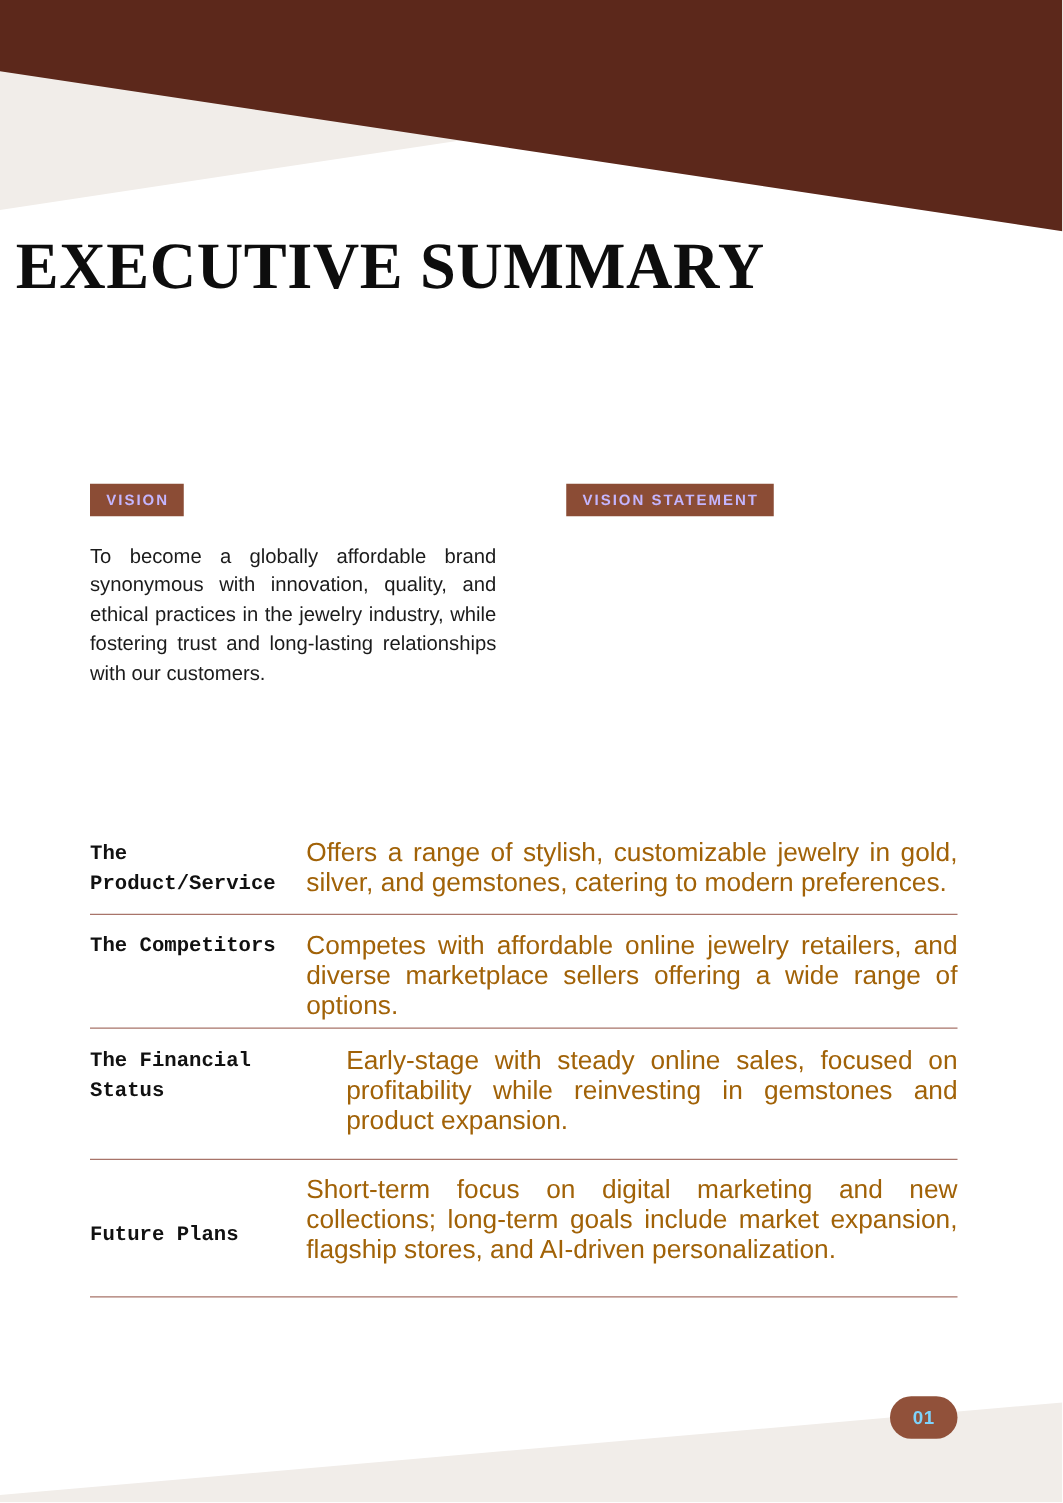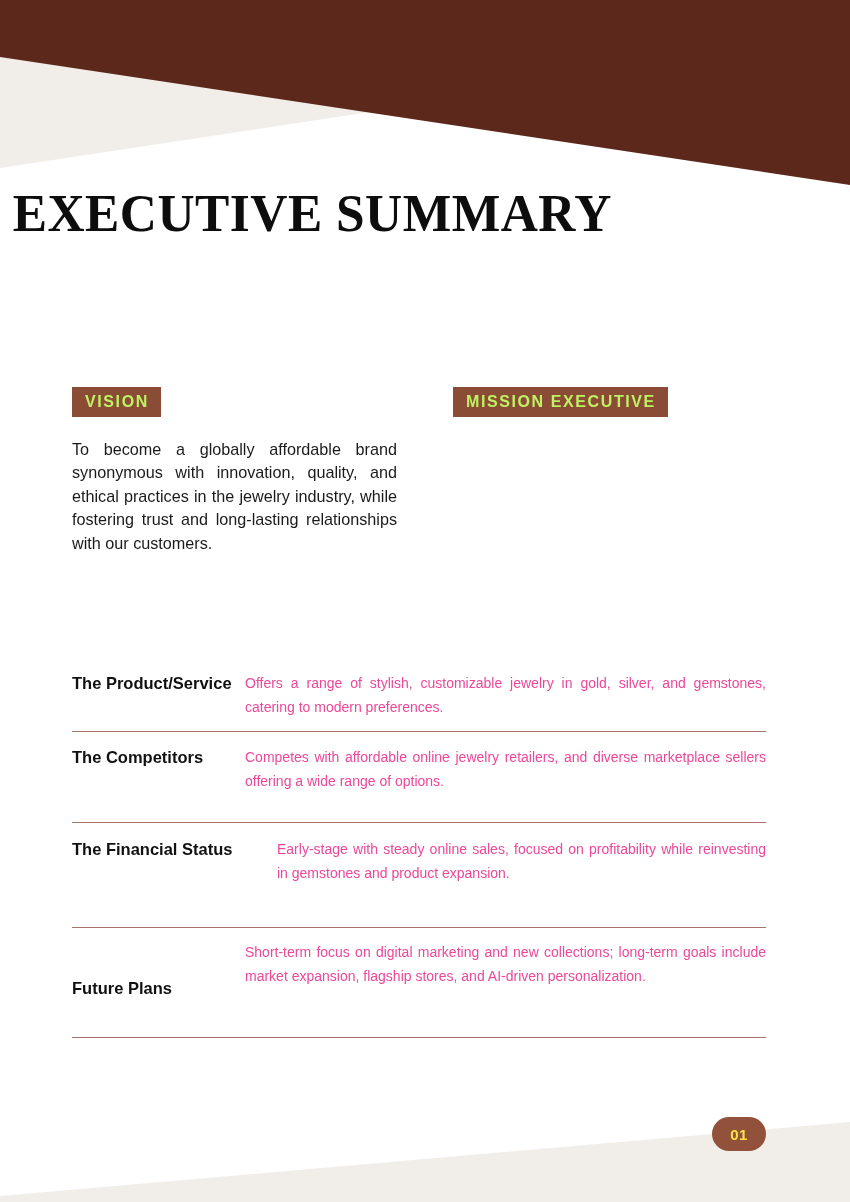--- a/index.html
+++ b/index.html
@@ -61,24 +61,24 @@
     gap: 56px;
   }
   .stmt-col {
     width: 325px;
   }
   .stmt-col.wide { width: 325px; }
 
   .badge {
     display: inline-block;
     background: #8b4c35;
-    color: #bef264;
-    font-family: "Liberation Sans", sans-serif;
-    font-weight: bold;
-    font-size: 16px;
+    color: #c4b5fd;
+    font-family: "Liberation Sans", sans-serif;
+    font-weight: bold;
+    font-size: 12px;
     letter-spacing: 1.6px;
     padding: 7px 12px 7px 13px;
     line-height: 1;
     white-space: nowrap;
     text-align: center;
   }
 
   .stmt-body {
     margin-top: 21px;
     font-family: "Liberation Sans", sans-serif;
@@ -99,34 +99,34 @@
   }
   .detail-row {
     display: flex;
     align-items: flex-start;
     border-bottom: 1.4px solid #a8746a;
     box-sizing: border-box;
   }
   .detail-row .label {
     width: 173px;
     flex: 0 0 173px;
-    font-family: Liberation Sans, sans-serif;
+    font-family: Liberation Mono, monospace;
     font-weight: bold;
     font-size: 16.5px;
     line-height: 24px;
     color: #111111;
     padding-right: 8px;
     box-sizing: border-box;
   }
   .detail-row .desc {
     flex: 1 1 auto;
     font-family: "Liberation Sans", sans-serif;
-    font-size: 14px;
+    font-size: 21px;
     line-height: 24px;
-    color: #ec4899;
+    color: #a16207;
     text-align: justify;
     text-justify: inter-word;
   }
 
   .detail-row.r1 { height: 72px; padding-top: 11px; }
   .detail-row.r2 { height: 91px; padding-top: 13px; }
   .detail-row.r3 { height: 105px; padding-top: 14px; gap: 32px; }
   .detail-row.r4 { height: 110px; padding-top: 10px; }
 
   .detail-row.r1 .label,
@@ -139,21 +139,21 @@
 
   
   .page-pill {
     position: absolute;
     left: 712px;
     top: 1117px;
     width: 54px;
     height: 34px;
     background: #91513a;
     border-radius: 17px;
-    color: #fde047;
+    color: #7dd3fc;
     font-family: "Liberation Sans", sans-serif;
     font-weight: bold;
     font-size: 15px;
     letter-spacing: 0.4px;
     display: flex;
     align-items: center;
     justify-content: center;
   }
 </style>
 </head>
@@ -175,21 +175,21 @@
   </div>
 
   <div class="statements">
 
     <div class="stmt-col">
       <div class="badge">VISION</div>
       <p class="stmt-body">To become a globally affordable brand synonymous with innovation, quality, and ethical practices in the jewelry industry, while fostering trust and long-lasting relationships with our customers.</p>
     </div>
 
     <div class="stmt-col wide">
-      <div class="badge">MISSION EXECUTIVE</div>
+      <div class="badge">VISION STATEMENT</div>
     </div>
 
   </div>
 
   <div class="detail-table">
 
     <div class="detail-row r1">
       <div class="label">The Product/Service</div>
       <div class="desc">Offers a range of stylish, customizable jewelry in gold, silver, and gemstones, catering to modern  preferences.</div>
     </div>

